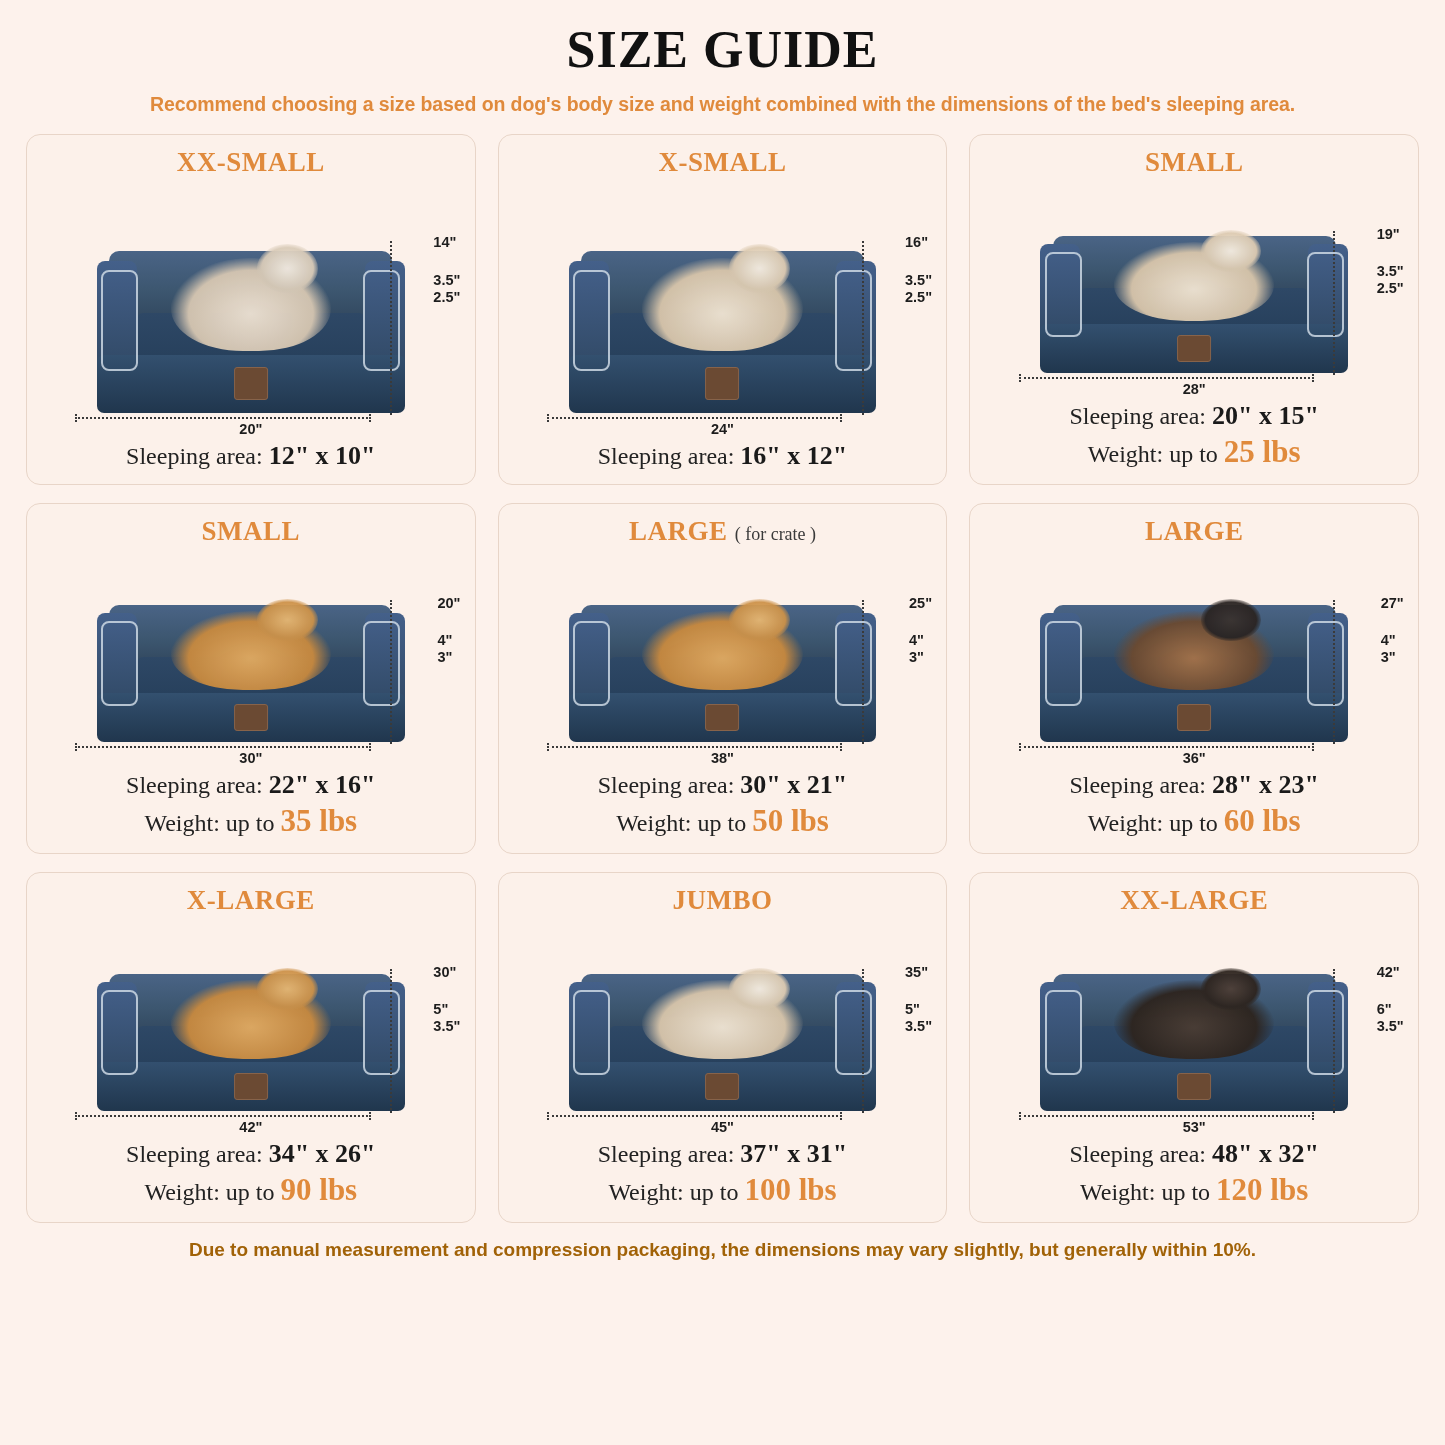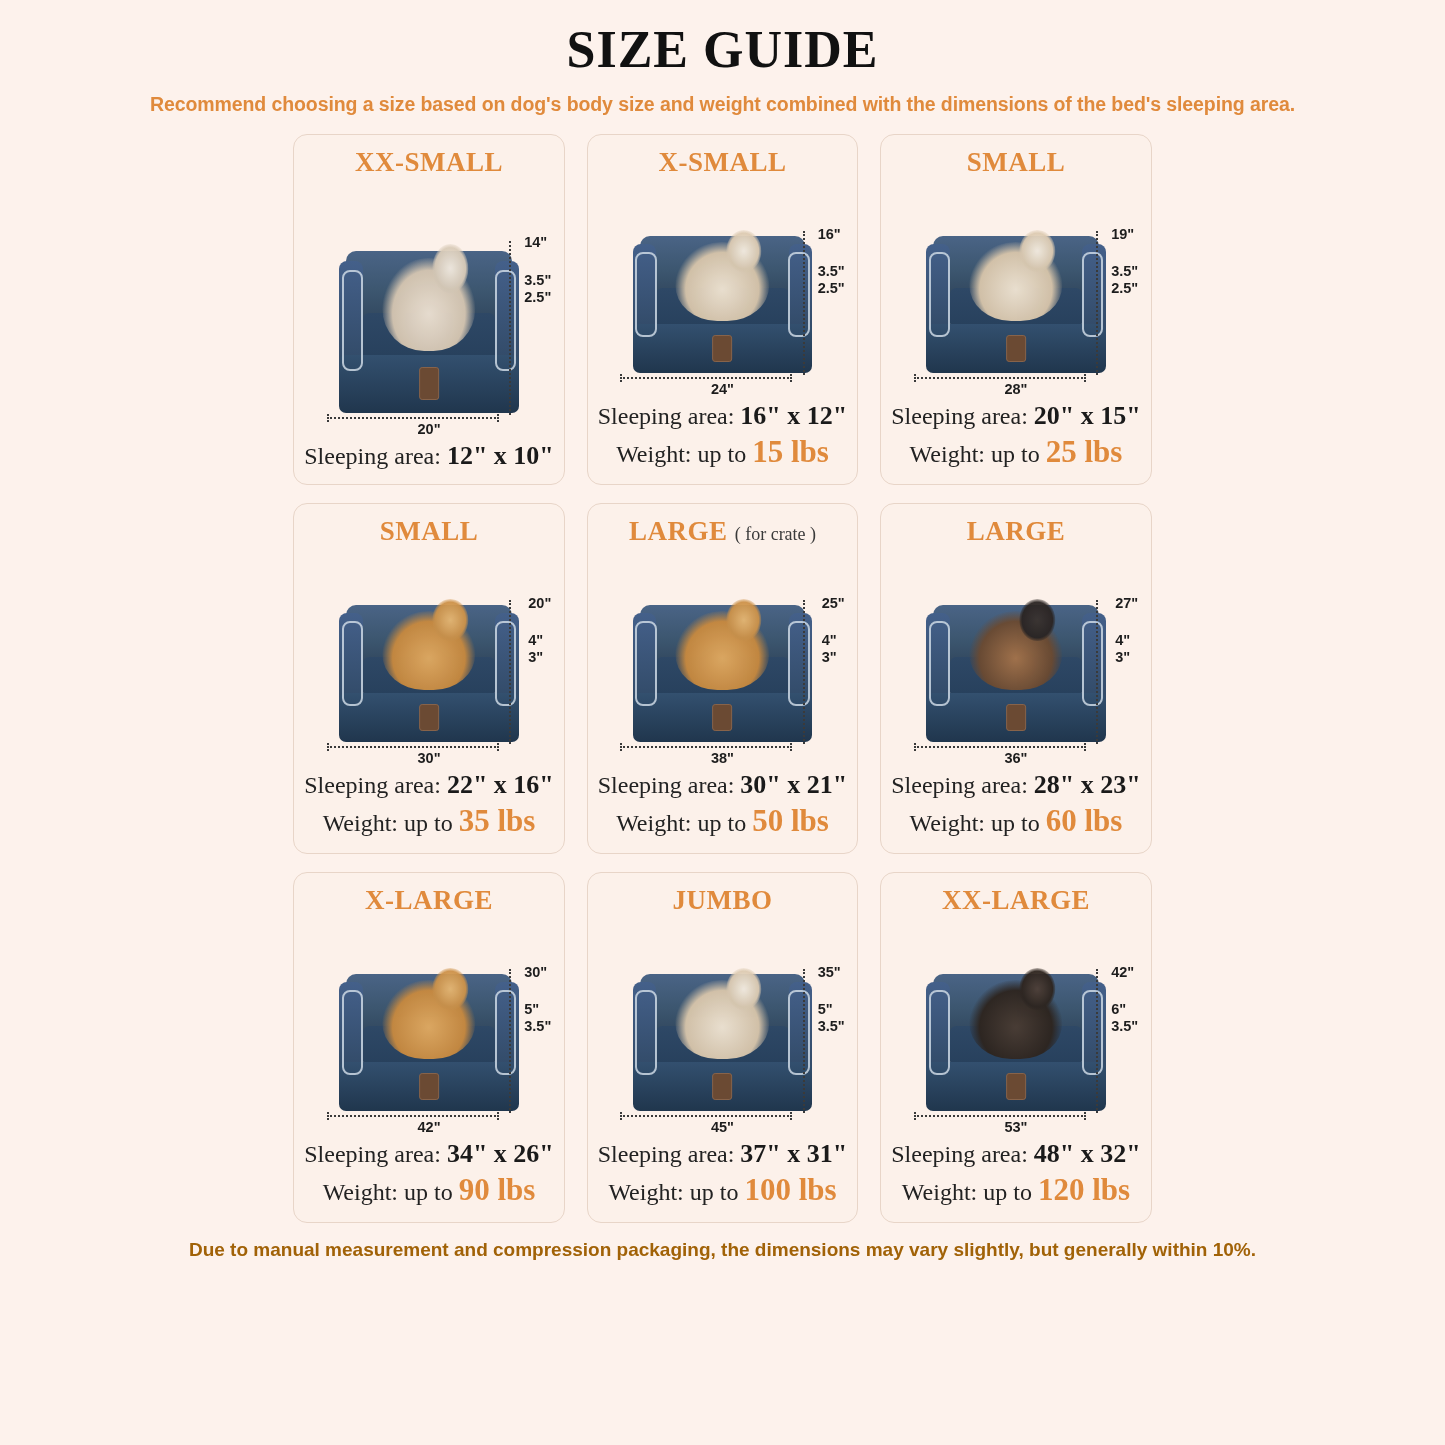--- a/index.html
+++ b/index.html
@@ -11,21 +11,20 @@
     font-family: "Liberation Serif", serif;
     color: #2b2b2b;
     overflow: hidden;
   }
   .page {
     width: 1445px;
     height: 1275px;
     padding: 14px 26px 10px 26px;
     display: flex;
     flex-direction: column;
-    align-items: center;
   }
   .title {
     text-align: center;
     font-family: "Liberation Serif", serif;
     font-weight: bold;
     font-size: 52px;
     letter-spacing: 1px;
     color: #111;
     margin: 6px 0 14px 0;
   }
@@ -335,23 +334,20 @@
         <div class="d1">16"</div>
         <div class="d2">3.5"</div>
         <div class="d3">2.5"</div>
       </div>
       <div class="dim-bottom">24"</div>
     </div>
     <div class="specs">
       <div class="spec-line">
         <span>Sleeping area: </span><span class="val">16" x 12"</span>
       </div>
-      <div class="spec-line">
-        <span>Weight:  up to </span><span class="weight">15 lbs</span>
-      </div>
     </div>
   </div>
       <div class="card">
     <div class="card-title">
       <span>SMALL</span>
       <span class="note"></span>
     </div>
     <div class="figure">
       <div class="bed-stage">
         <div class="bed">

